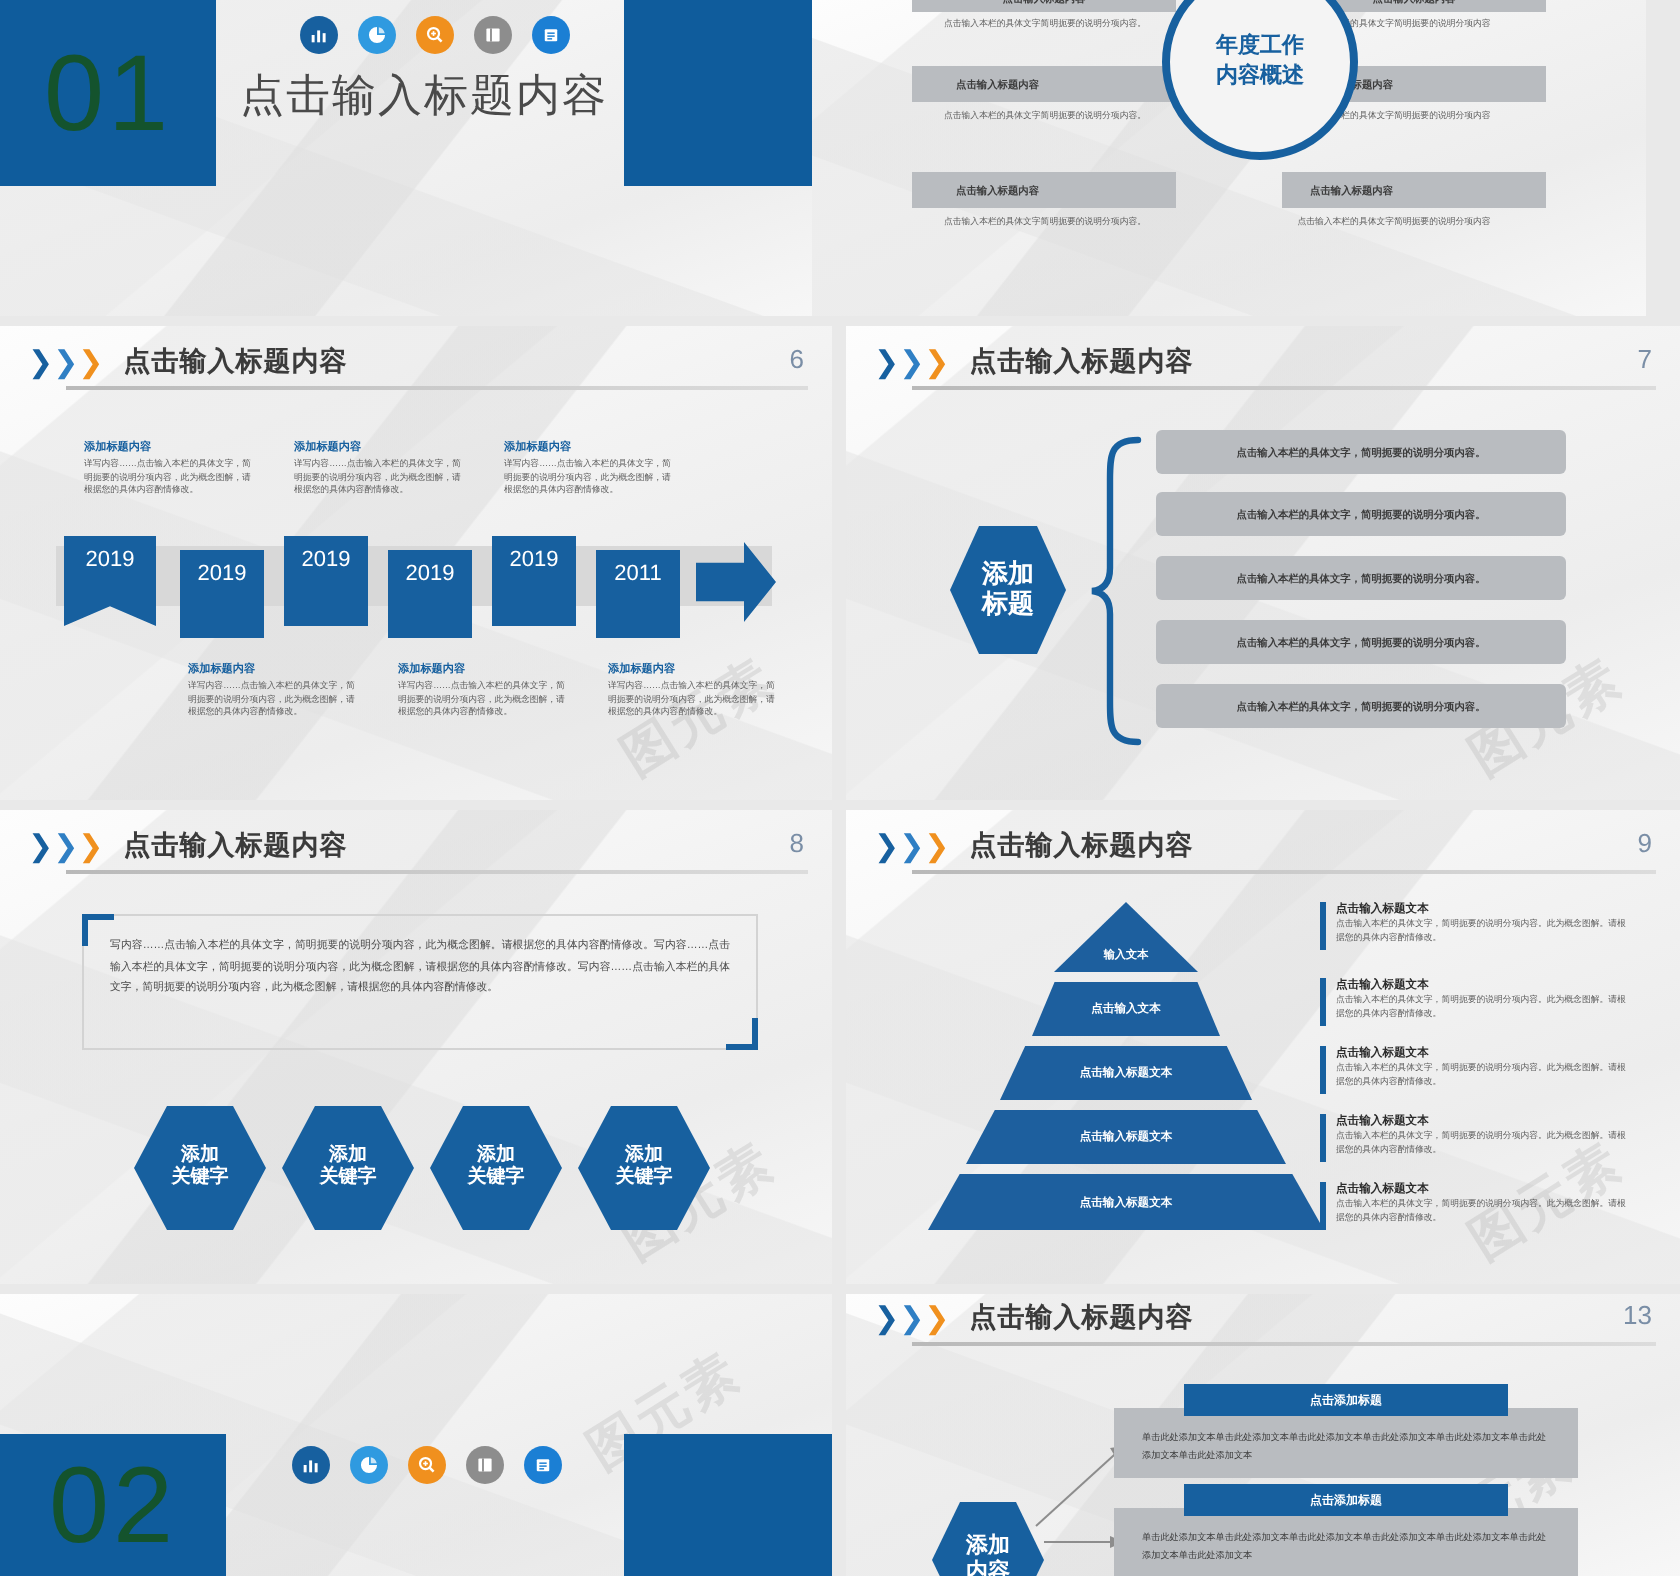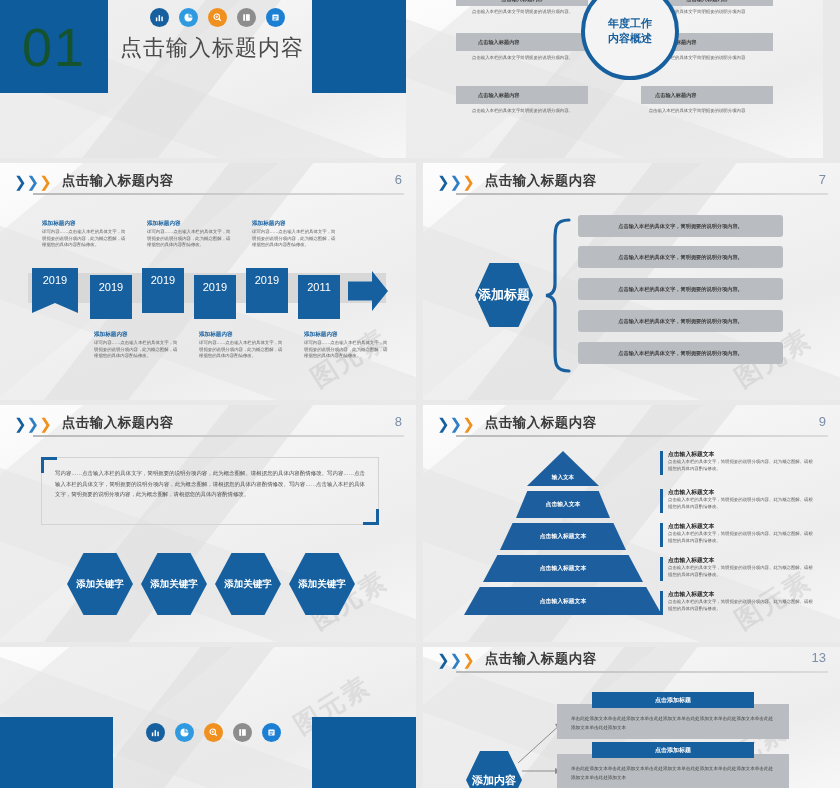--- a/index.html
+++ b/index.html
@@ -30,21 +30,21 @@
   .hdr{position:absolute;left:0;right:0;display:flex;align-items:center;}
   .chev{display:flex;align-items:center;margin-left:14px;}
   .chev span{font-weight:bold;font-size:15px;line-height:1;}
   .hdr-title{margin-left:10px;font-size:13.5px;font-weight:bold;color:#3b3b3b;letter-spacing:.5px;}
   .hdr-rule{position:absolute;height:2px;background:linear-gradient(to right,#b9b9b9,#dcdcdc);}
   .pgno{position:absolute;font-size:13px;color:#7a8ea6;}
 
   
   .gbar{position:absolute;background:#b9bcc0;border-radius:3px;display:flex;align-items:center;justify-content:center;}
   .gbar .t{font-size:5.2px;color:#3c3c3c;font-weight:bold;}
-  .hex{position:absolute;background:#17609f;color:#fff;display:flex;flex-direction:row;
+  .hex{position:absolute;background:#17609f;color:#fff;display:flex;flex-direction:column;
        align-items:center;justify-content:center;font-weight:bold;line-height:1.15;
        clip-path:polygon(25% 0,75% 0,100% 50%,75% 100%,25% 100%,0 50%);}
   .bluebox{position:absolute;background:#17609f;}
   .ylbl{position:absolute;color:#fff;font-size:11px;display:flex;align-items:flex-start;justify-content:center;padding-top:6px;}
   .tinyhead{position:absolute;color:#17609f;font-weight:bold;font-size:5.6px;}
   .tinybody{position:absolute;color:#5d5d5d;font-size:4.4px;line-height:1.5;}
   .sqr{position:absolute;background:#1b62a4;}
 </style>
 </head>
 <body>
@@ -318,20 +318,21 @@
     <div style="position:absolute;left:237px;top:186px;width:3px;height:24px;background:#17609f;"></div>
     <div class="tinyhead" style="left:245px;top:185px;font-size:5.8px;color:#2a2a2a;">点击输入标题文本</div>
     <div class="tinybody" style="left:245px;top:194px;width:147px;">点击输入本栏的具体文字，简明扼要的说明分项内容。此为概念图解。请根据您的具体内容酌情修改。</div>
   </div>
 
   <div class="slide" style="left:0;top:647px;width:416px;height:141px;">
     <div class="poly"></div>
     <div class="wm" style="right:10%;bottom:46%;">图元素</div>
     <div class="sec-left" style="left:0;top:70px;width:113px;height:71px;"></div>
     <div class="sec-right" style="right:0;top:70px;width:104px;height:71px;"></div>
+    <div class="sec-num" style="left:0;top:70px;width:113px;height:71px;">02</div>
     <div class="iconrow" style="left:146px;top:76px;">
       <div class="ico" style="background:#17609f">
         <svg width="11" height="11" viewBox="0 0 12 12">
             <rect x="2" y="6" width="1.6" height="4" fill="#fff"></rect>
             <rect x="5" y="3.5" width="1.6" height="6.5" fill="#fff"></rect>
             <rect x="8" y="5" width="1.6" height="5" fill="#fff"></rect>
           </svg>
       </div>
       <div class="ico" style="background:#2f9ae0">
         <svg width="11" height="11" viewBox="0 0 12 12">

